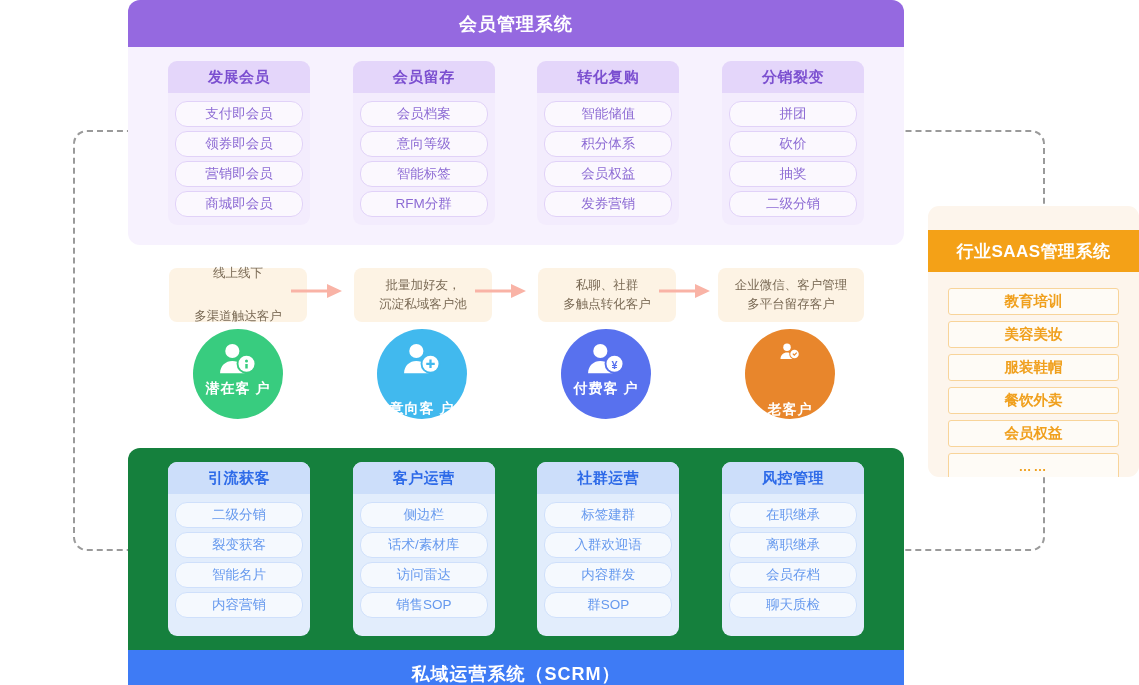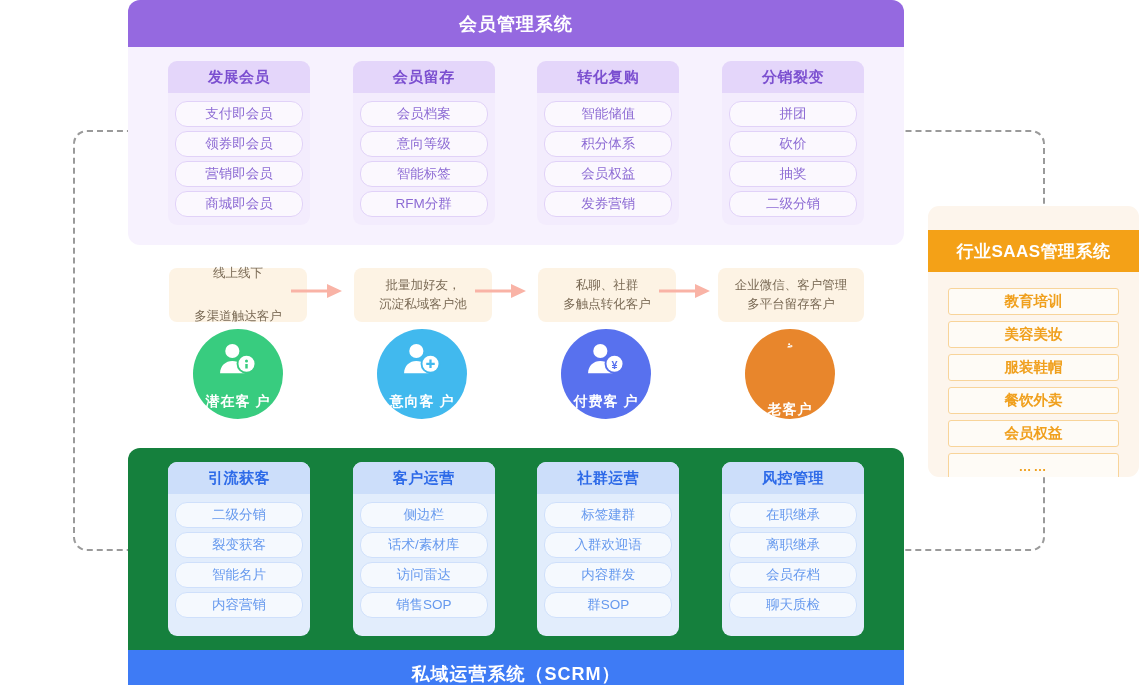--- a/index.html
+++ b/index.html
@@ -124,21 +124,21 @@
 
   .node { position: absolute; width: 90px; height: 90px; }
   .node-circle {
     width: 90px; height: 90px; border-radius: 50%;
     display: flex; flex-direction: column;
     align-items: center; justify-content: flex-start;
     padding-top: 14px;
   }
   .node-icon { width: 42px; height: 34px; }
   .node-label {
-    margin-top: 16px;
+    margin-top: 3px;
     font-size: 14px; font-weight: bold; color: #ffffff;
     letter-spacing: 1px; white-space: nowrap;
   }
 
   .arrow { position: absolute; width: 52px; height: 20px; top: 36px; }
 </style>
 </head>
 <body>
 <div id="stage">
 
@@ -221,21 +221,21 @@
         </svg>
         <span class="node-label">潜在客 户</span>
       </div>
     </div>
 
     <svg class="arrow" style="left:163px;" viewBox="0 0 52 20">
       <path d="M0 8.5h36V3l15 7-15 7v-5.5H0z" fill="#F9B3A6"></path>
     </svg>
 
     <div class="node" style="left:249px; top:84px;">
-      <div class="node-circle" style="background:#41B9EE;">
+      <div class="node-circle" style="background:#41B9EE;gap:20px;">
         <svg class="node-icon" viewBox="0 0 44 36">
           <circle cx="16" cy="8.5" r="7.5" fill="#fff"></circle>
           <path d="M3 32c0-8 6-13 13-13s13 5 13 13z" fill="#fff"></path>
           <circle cx="31" cy="22" r="10.5" fill="#41B9EE"></circle>
           <circle cx="31" cy="22" r="8.5" fill="#fff"></circle>
           <path d="M29.8 17.5h2.4v9h-2.4zM26.5 20.8h9v2.4h-9z" fill="#41B9EE"></path>
         </svg>
         <span class="node-label">意向客 户</span>
       </div>
     </div>

